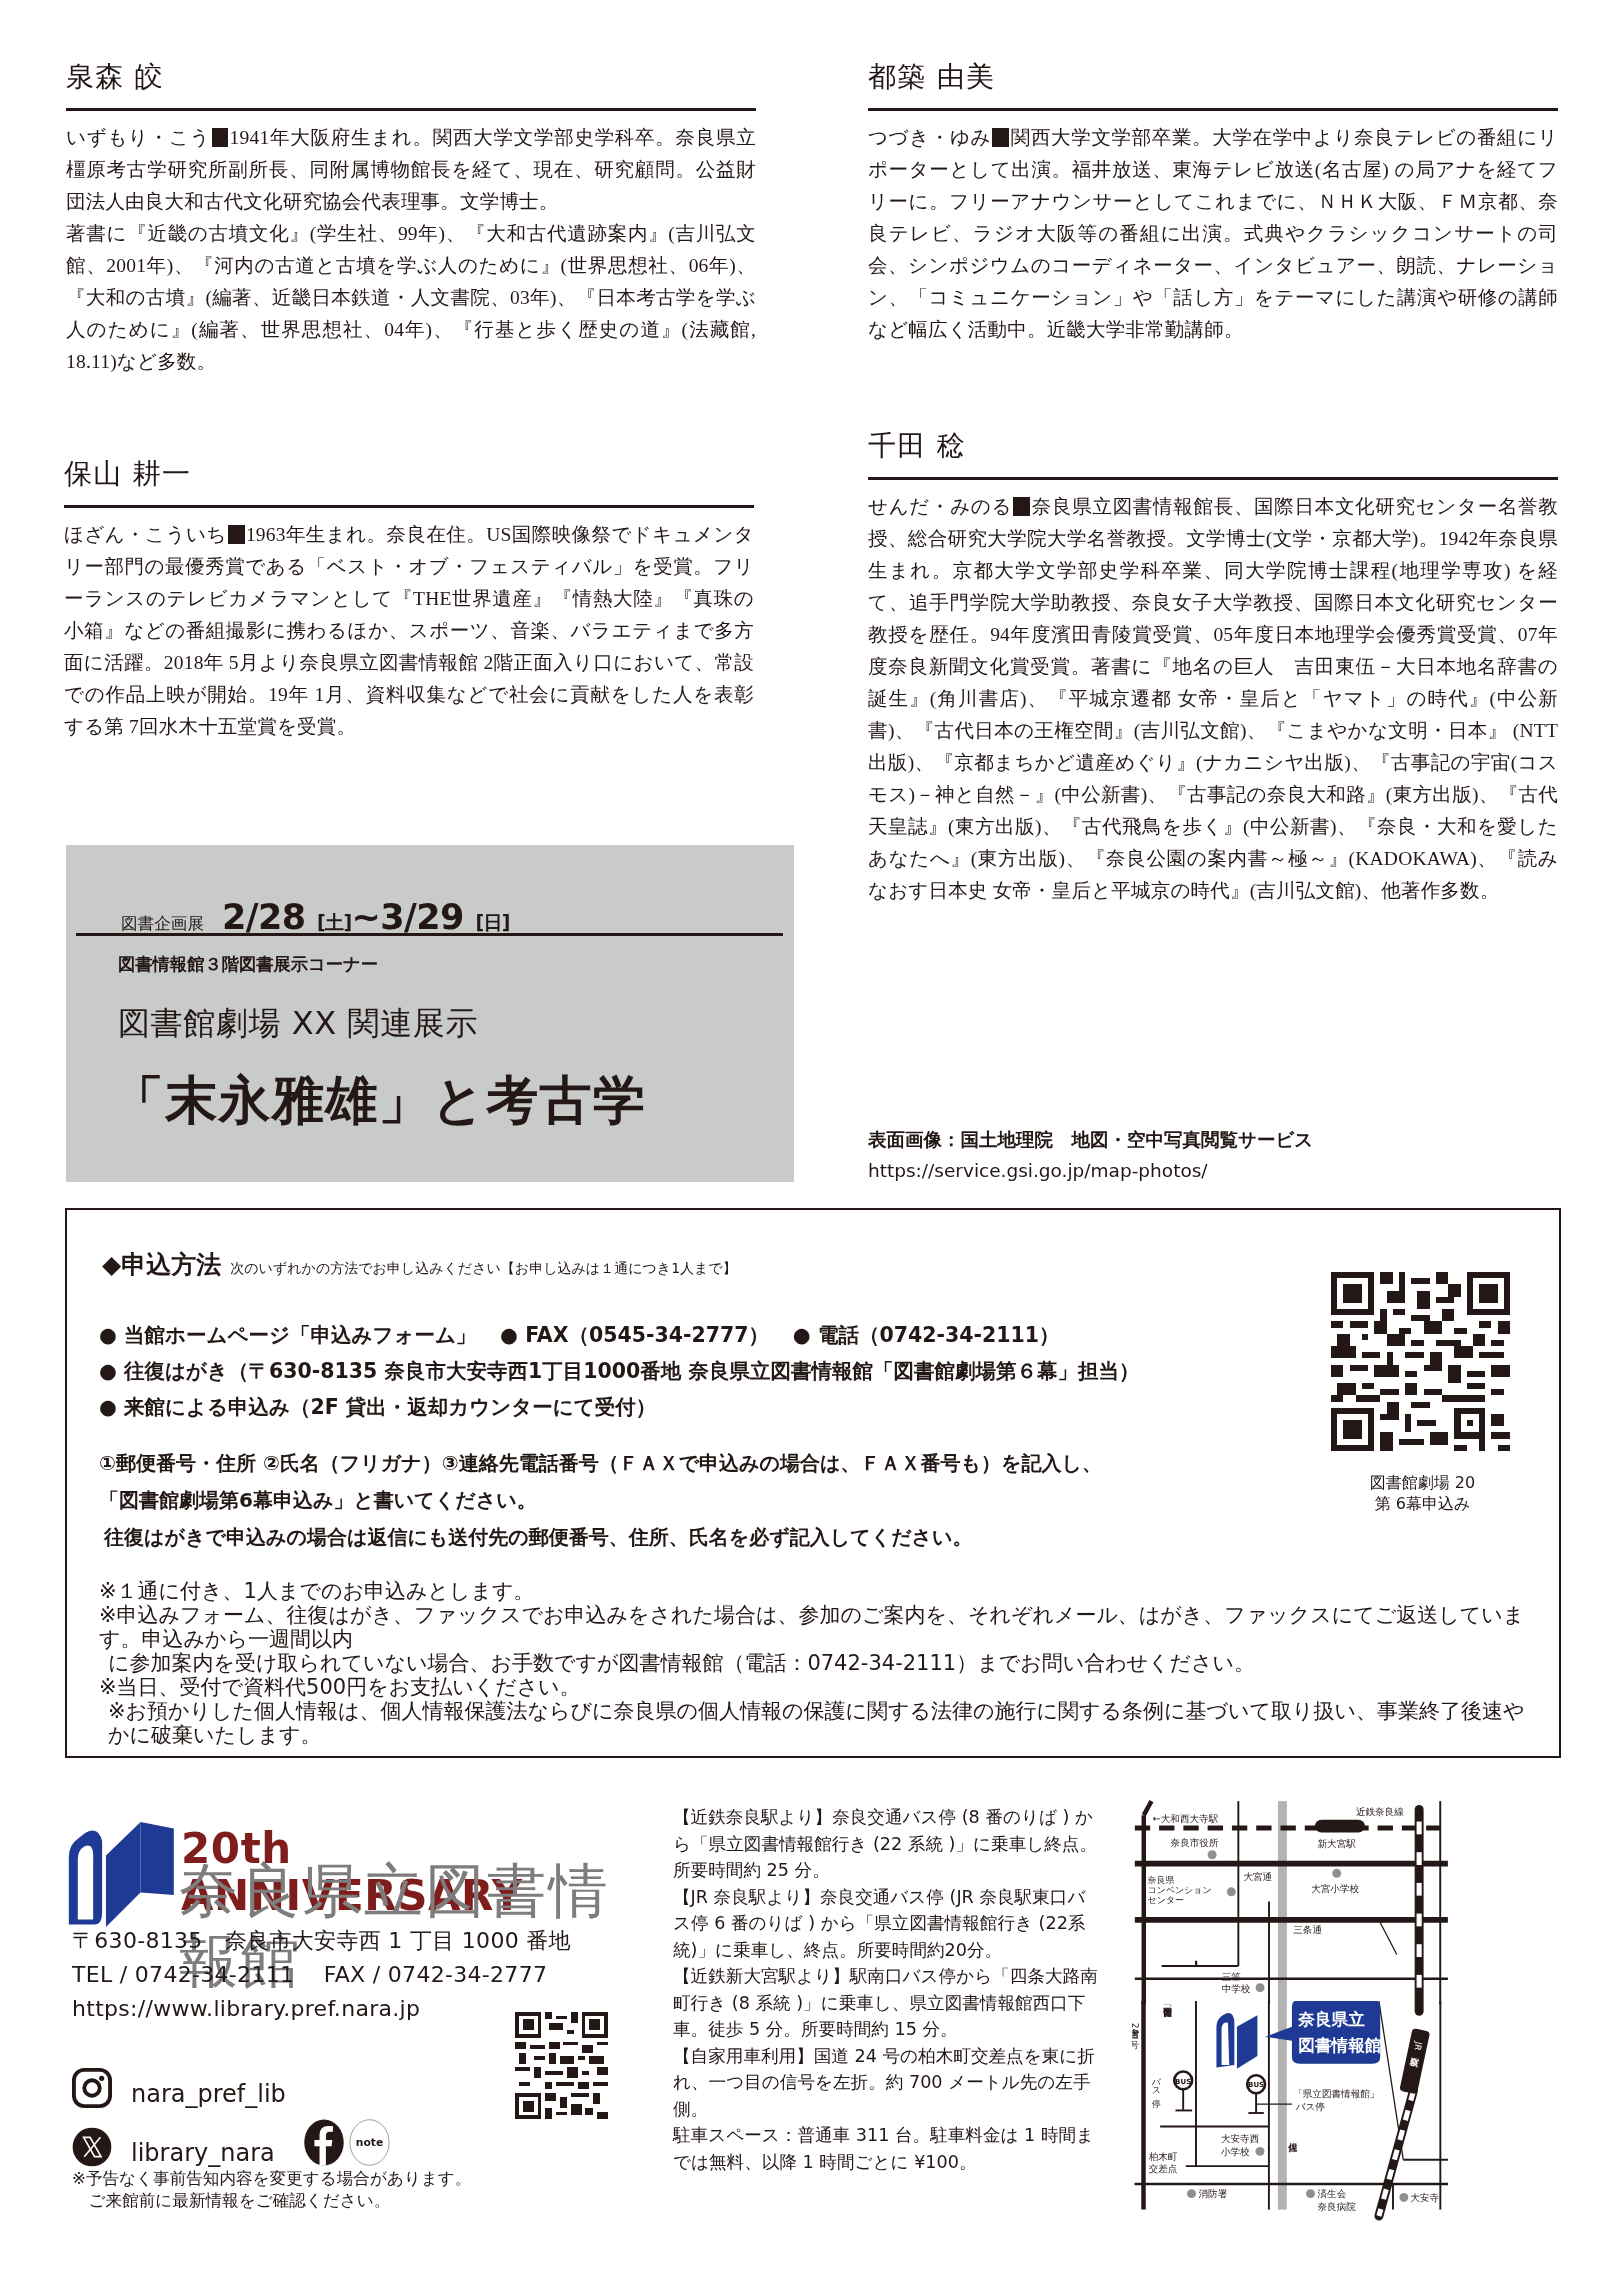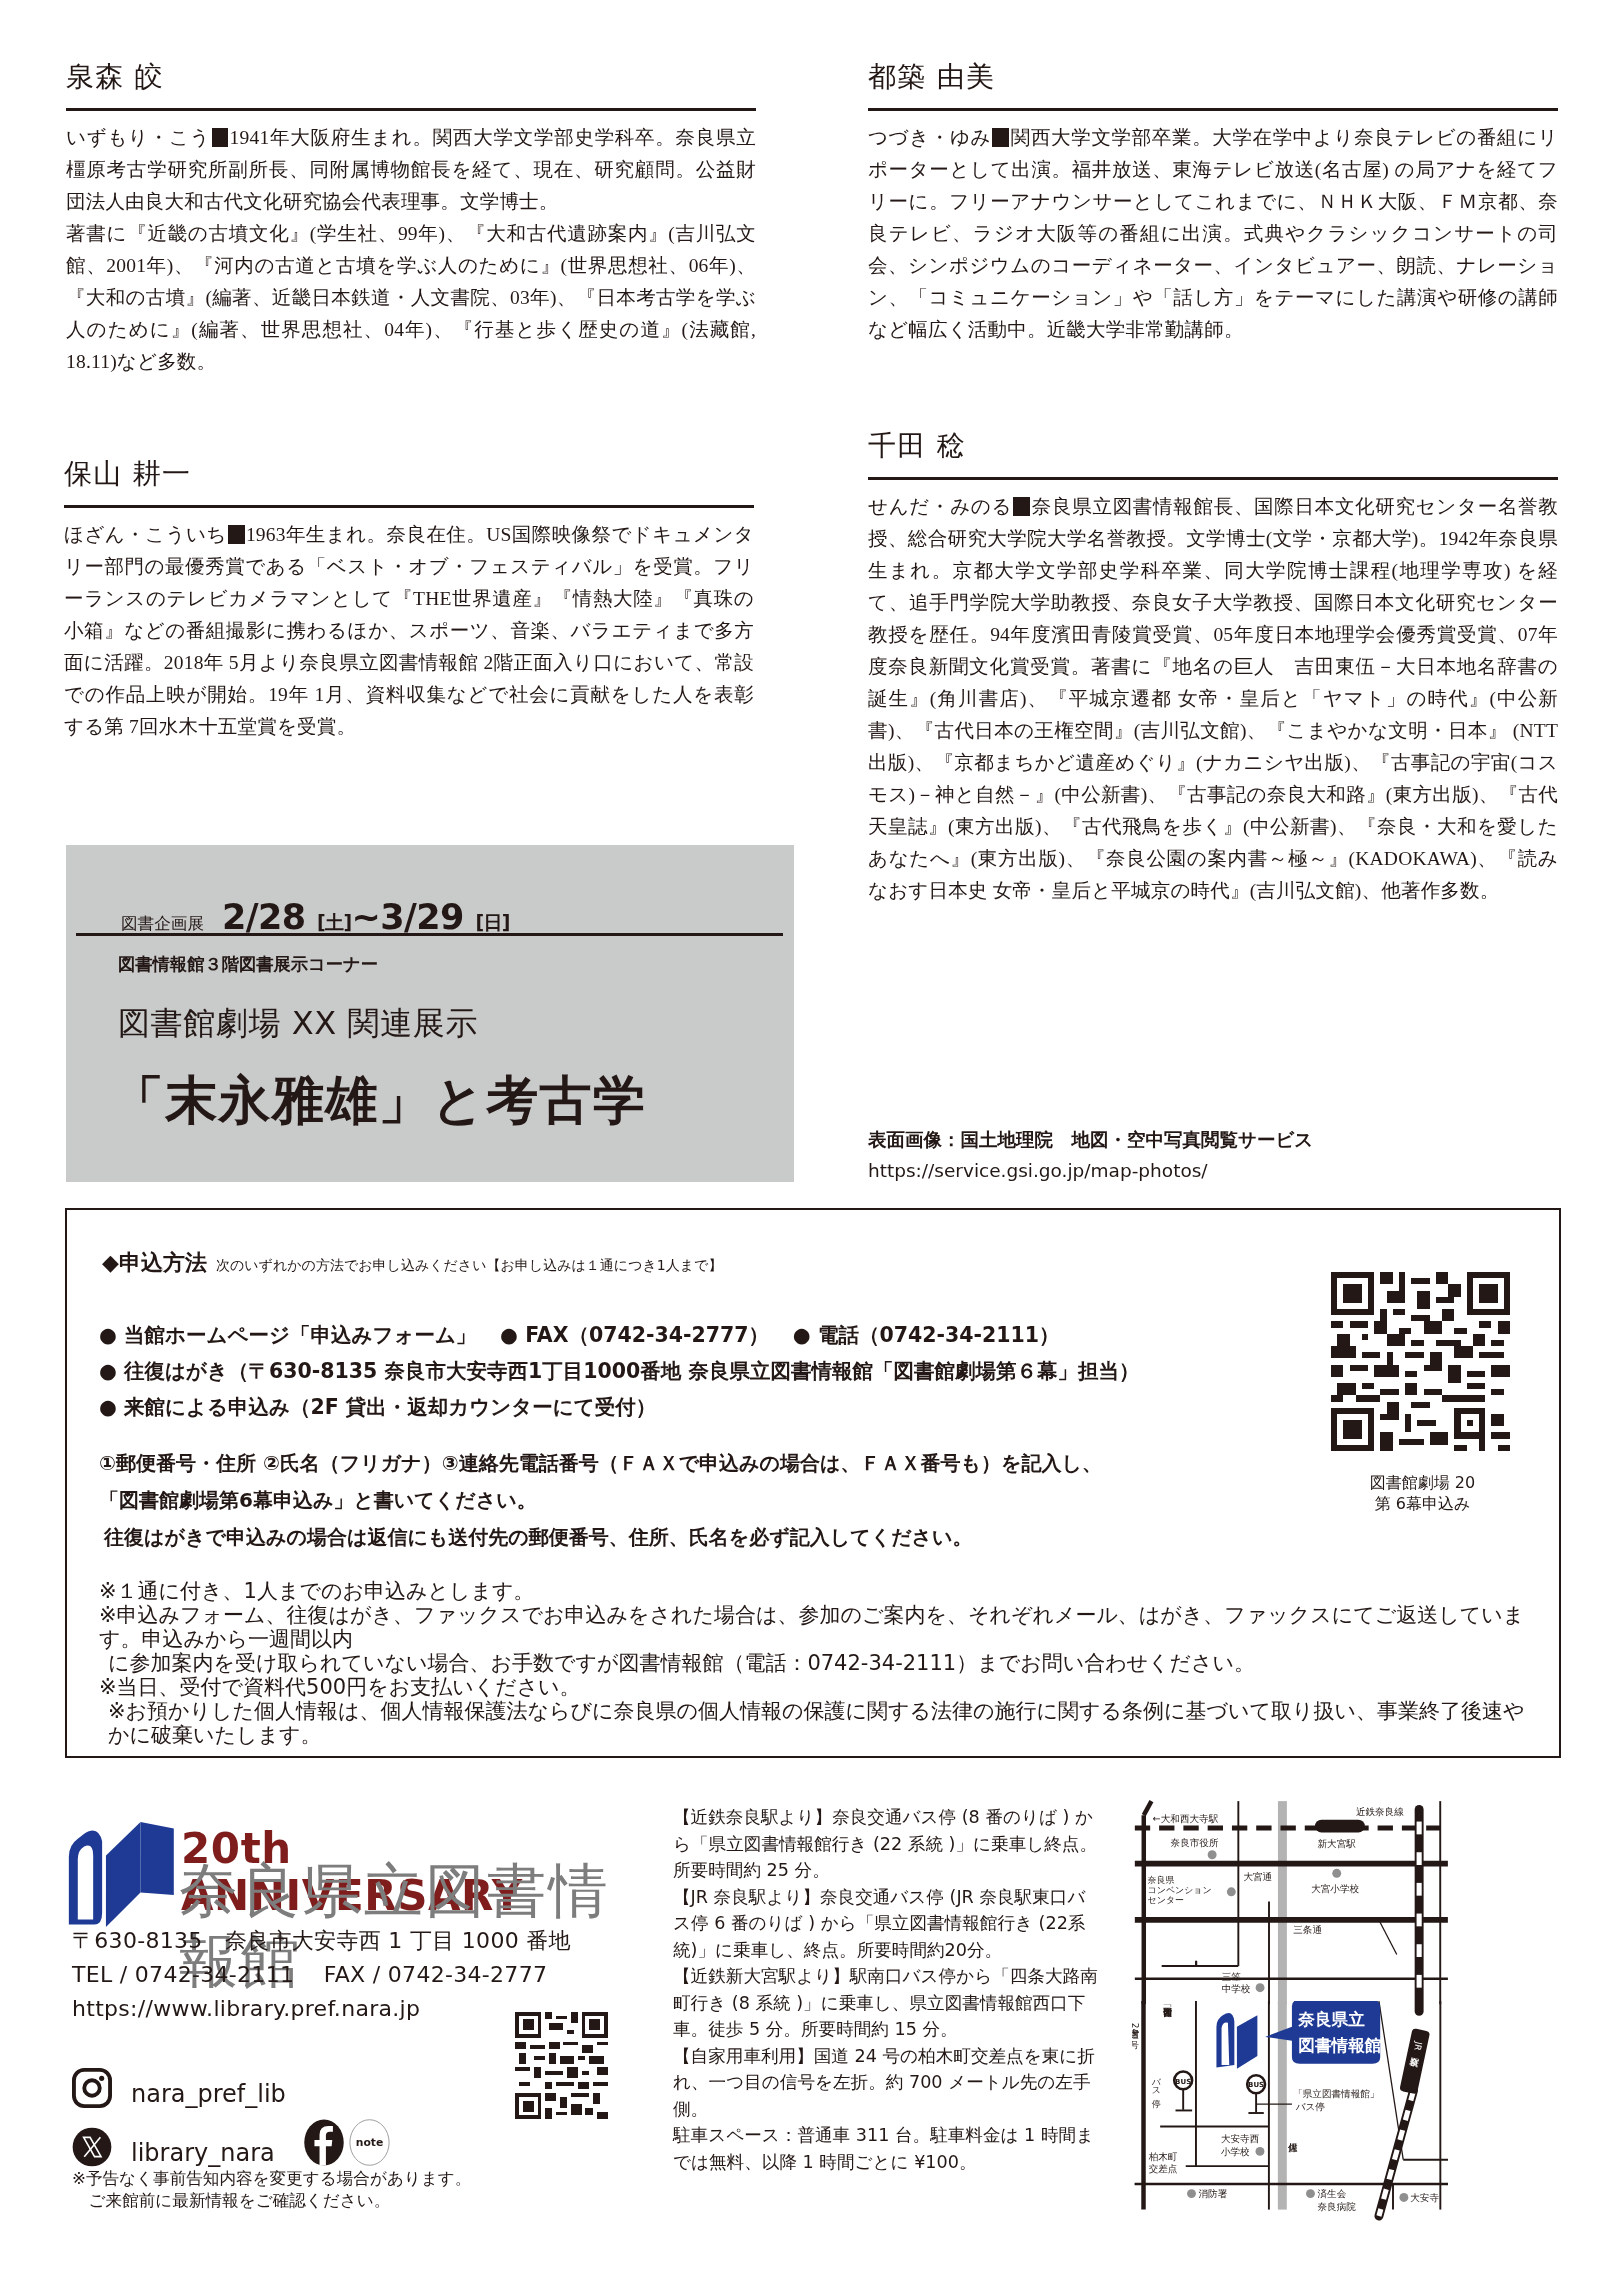--- a/index.html
+++ b/index.html
@@ -25,21 +25,21 @@
   #exhibit .sub { position: absolute; left: 52px; top: 157px; font-size: 32px; letter-spacing: 0.6px; }
   #exhibit .main { position: absolute; left: 46px; top: 221px; font-size: 52px; font-weight: bold; letter-spacing: 1.3px; }
 
   
   #credit { left: 868px; top: 1124px; font-size: 18.5px; line-height: 31px; }
   #credit .t { font-weight: bold; }
 
   
   #apply { left: 65px; top: 1208px; width: 1496px; height: 550px; border: 2.6px solid #231815; box-sizing: border-box; }
   #apply .title { position: absolute; left: 35px; top: 38px; display: flex; align-items: baseline; gap: 9px; }
-  #apply .title .big { font-size: 22px; font-weight: bold; }
+  #apply .title .big { font-size: 25px; font-weight: bold; }
   #apply .title .small { font-size: 14px; font-weight: normal; }
   #apply .methods { position: absolute; left: 32px; top: 107px; font-size: 20.5px; line-height: 36px; font-weight: bold; }
   #apply .methods .row span { margin-right: 16.6px; }
   #apply .instr { position: absolute; left: 32px; top: 235px; font-size: 20px; line-height: 37px; font-weight: bold; }
   #apply .instr .indent { padding-left: 5.1px; }
   #apply .notes { position: absolute; left: 32px; top: 369px; font-size: 21px; line-height: 24px; width: 1426px; }
   #apply .notes .ind { padding-left: 9px; }
   #apply .qr { position: absolute; left: 1264px; top: 62px; width: 179px; height: 179px; }
   #apply .qr-cap { position: absolute; left: 1250px; top: 262px; width: 211px; text-align: center; font-size: 16px; line-height: 21px; }
 
@@ -116,21 +116,21 @@
 </div>
 
 <div id="apply" class="abs">
   <div class="title">
     <span class="big">◆申込方法</span>
     <span class="small">次のいずれかの方法でお申し込みください【お申し込みは１通につき1人まで】</span>
   </div>
   <div class="methods">
     <div class="row">
       <span>● 当館ホームページ「申込みフォーム」</span>
-      <span>● FAX（0742-34-2777）</span>
+      <span>● FAX（0545-34-2777）</span>
       <span>● 電話（0742-34-2111）</span>
     </div>
     <div>● 往復はがき（〒630-8135 奈良市大安寺西1丁目1000番地 奈良県立図書情報館「図書館劇場第６幕」担当）</div>
     <div>● 来館による申込み（2F 貸出・返却カウンターにて受付）</div>
   </div>
   <div class="instr">
     <div>①郵便番号・住所 ②氏名（フリガナ）③連絡先電話番号（ＦＡＸで申込みの場合は、ＦＡＸ番号も）を記入し、</div>
     <div>「図書館劇場第6幕申込み」と書いてください。</div>
     <div class="indent">往復はがきで申込みの場合は返信にも送付先の郵便番号、住所、氏名を必ず記入してください。</div>
   </div>

